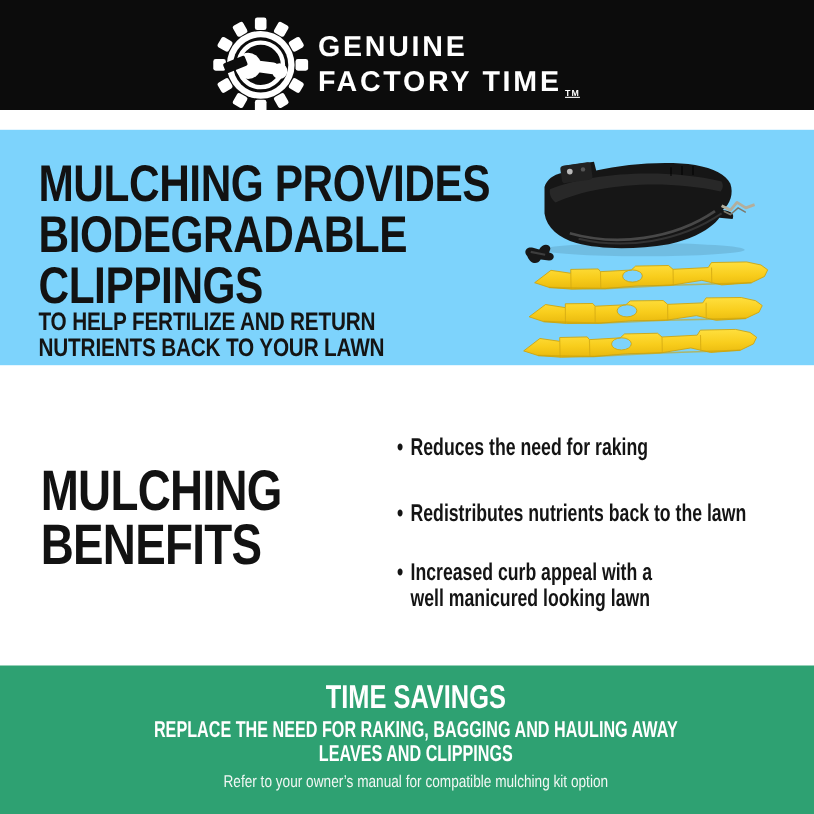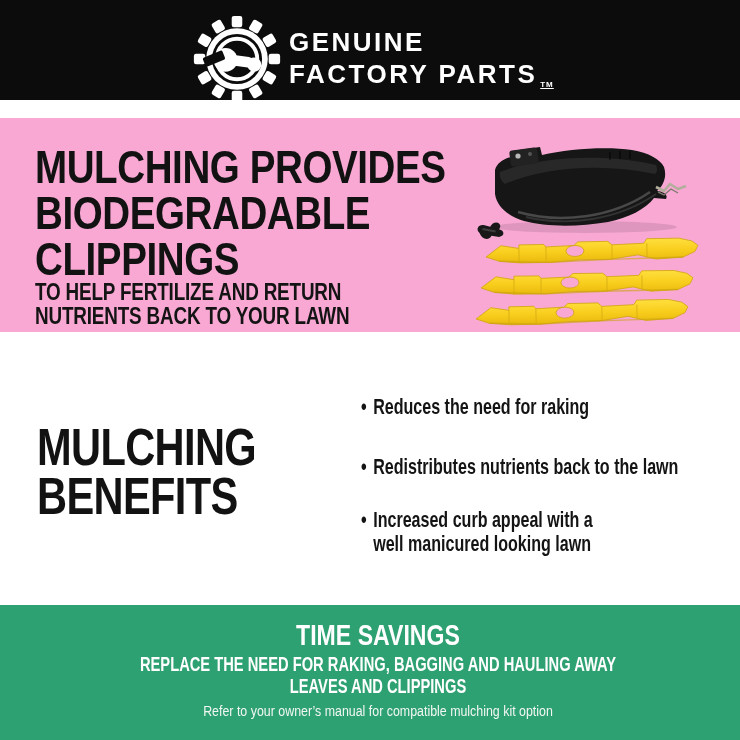--- a/index.html
+++ b/index.html
@@ -7,21 +7,21 @@
     position:relative;width:740px;height:740px;overflow:hidden;
     font-family:"Liberation Sans","DejaVu Sans",sans-serif;background:#fff;
   }
   
   .banner{position:absolute;left:0;top:0;width:740px;height:100px;background:#0c0c0c;padding-left:43px;}
   .logo{position:absolute;left:193px;top:12px;width:88px;height:94px;}
   .brand{position:absolute;left:289px;top:26px;color:#fff;font-weight:bold;}
   .brand-line{font-size:26px;line-height:32px;letter-spacing:2.5px;white-space:nowrap;}
   .tm{font-size:8px;letter-spacing:1px;margin-left:3px;position:relative;top:4px;font-weight:bold;text-decoration:underline;}
   
-  .hero{position:absolute;left:0;top:118px;width:740px;height:214px;background:#f9a8d4;}
+  .hero{position:absolute;left:0;top:118px;width:740px;height:214px;background:#7dd3fc;}
   .headline{position:absolute;left:35px;top:26px;margin:0;color:#121212;
     font-size:47px;line-height:46px;font-weight:bold;letter-spacing:-0.5px;
     transform:scaleX(.82);transform-origin:left top;white-space:nowrap;}
   .subhead{position:absolute;left:35px;top:162px;color:#141414;
     font-size:23px;line-height:24px;font-weight:bold;letter-spacing:-0.2px;
     transform:scaleX(.82);transform-origin:left top;white-space:nowrap;}
   .photo{position:absolute;left:460px;top:14px;width:270px;height:214px;}
   
   .benefits{position:absolute;left:0;top:361px;width:740px;height:244px;background:#ffffff;}
   .benefits-title{position:absolute;left:37px;top:62px;margin:0;color:#121212;
@@ -73,21 +73,21 @@
         <circle cx="37" cy="51" r="13.5" fill="#ffffff"></circle>
         <g transform="rotate(7 50 52)" fill="#ffffff">
           <rect x="42" y="46" width="27" height="12" rx="6"></rect>
           <circle cx="70" cy="54" r="8"></circle>
         </g>
         <rect x="12" y="44" width="24" height="11" rx="2" fill="#0c0c0c" transform="rotate(-22 24 50)"></rect>
       </g>
     </svg>
     <div class="brand">
       <div class="brand-line">GENUINE</div>
-      <div class="brand-line"><span>FACTORY PARTS</span><span class="tm">TM</span></div>
+      <div class="brand-line"><span>FACTORY TIME</span><span class="tm">TM</span></div>
     </div>
   </header>
 
   <section class="hero">
     <h1 class="headline">
       <div>MULCHING PROVIDES</div>
       <div>BIODEGRADABLE</div>
       <div>CLIPPINGS</div>
     </h1>
     <div class="subhead">

